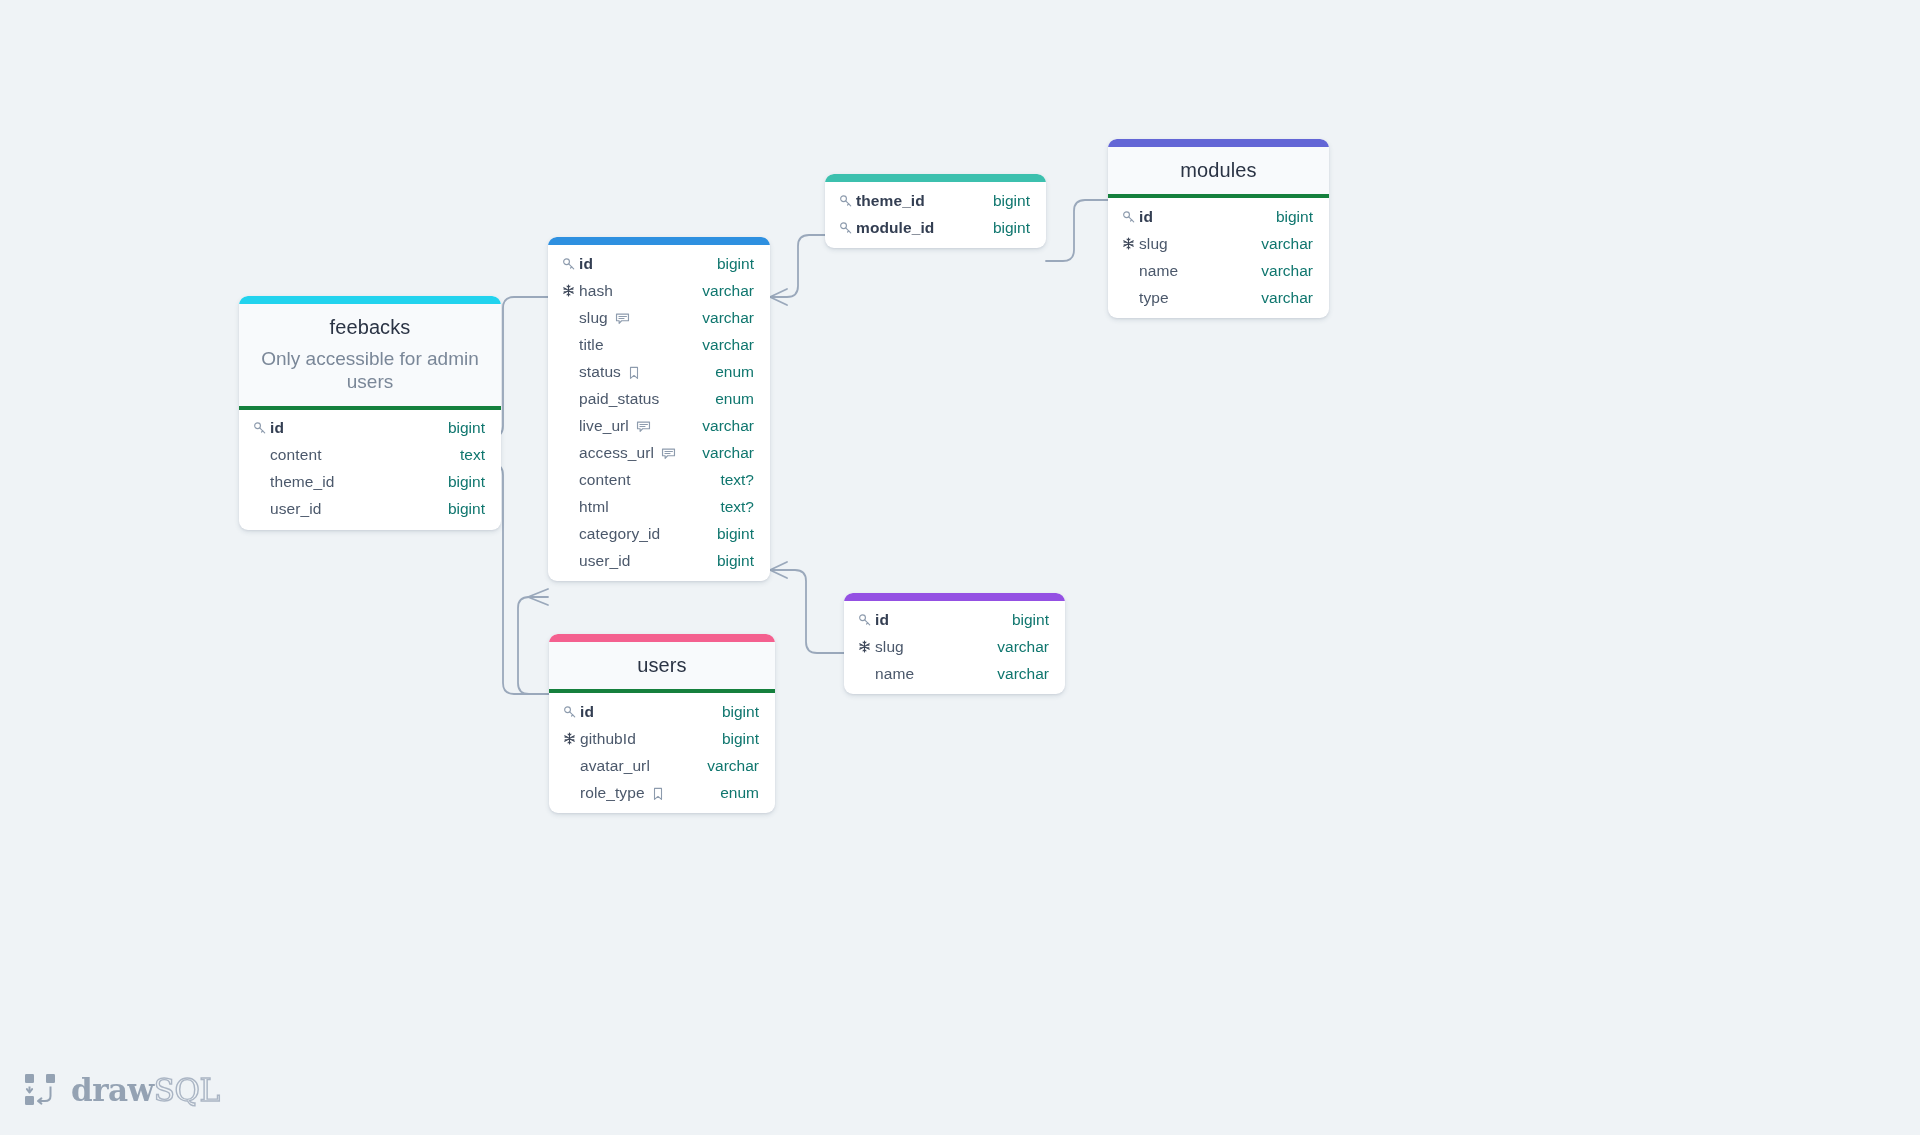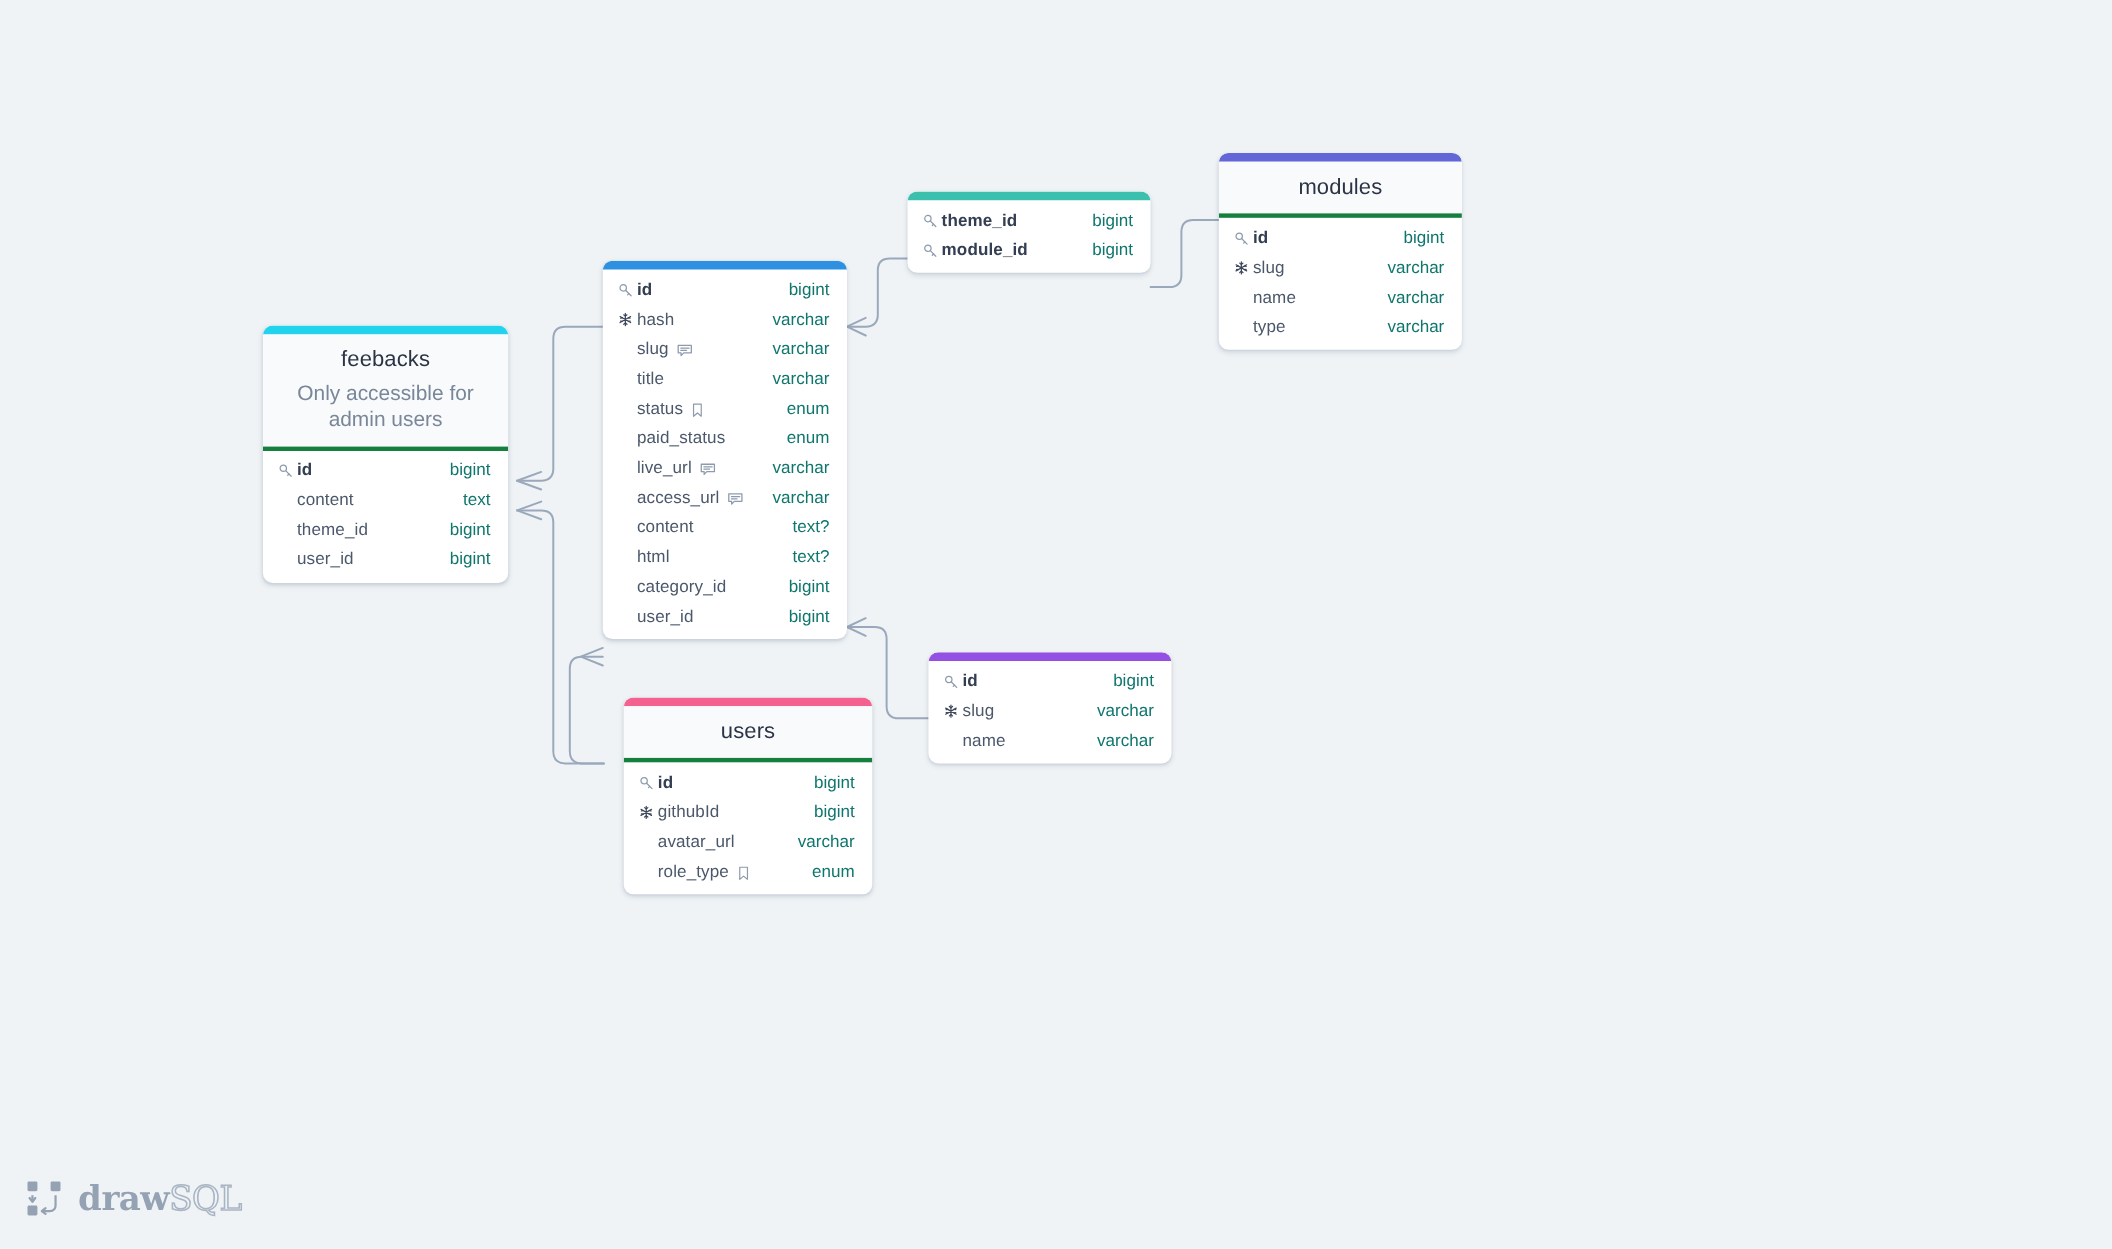--- a/index.html
+++ b/index.html
@@ -166,21 +166,21 @@
       <path d="M 787 289 L 770 297 L 787 305"></path>
 
       <path d="M 1046 261 H 1063 Q 1074 261 1074 250 V 211 Q 1074 200 1085 200 H 1108"></path>
 
       <path d="M 770 570 H 795 Q 806 570 806 581 V 642 Q 806 653 817 653 H 844"></path>
       <path d="M 787 562 L 770 570 L 787 578"></path>
     </g>
   </svg>
 
   <div id="tables-root">
-      <div class="table-card" style="left: 239px; top: 296px; width: 223px;">
+      <div class="table-card" style="left: 239px; top: 296px; width: 262px;">
         <div class="accent-bar" style="background: rgb(34, 211, 238);"></div>
         <div class="card-header">
           <span class="card-title">feebacks</span>
           <span class="card-subtitle">Only accessible for admin users</span>
         </div>
         <div class="col-list">
           <div class="col-row is-key">
             <div class="col-left">
               <span class="col-icon">
                 <span>
@@ -426,21 +426,21 @@
           </div>
           <div class="col-row">
             <div class="col-left">
               <span class="col-icon"></span>
               <span class="col-name">type</span>
             </div>
             <span class="col-type">varchar</span>
           </div>
         </div>
       </div>
-      <div class="table-card" style="left: 549px; top: 634px; width: 226px; margin-left: 18px;">
+      <div class="table-card" style="left: 549px; top: 634px; width: 226px;">
         <div class="accent-bar" style="background: rgb(244, 96, 143);"></div>
         <div class="card-header">
           <span class="card-title">users</span>
         </div>
         <div class="col-list">
           <div class="col-row is-key">
             <div class="col-left">
               <span class="col-icon">
                 <span>
                   <svg width="14" height="14" viewBox="0 0 16 16" fill="none" stroke="#8d9bad" stroke-width="1.3" stroke-linecap="round" stroke-linejoin="round">

